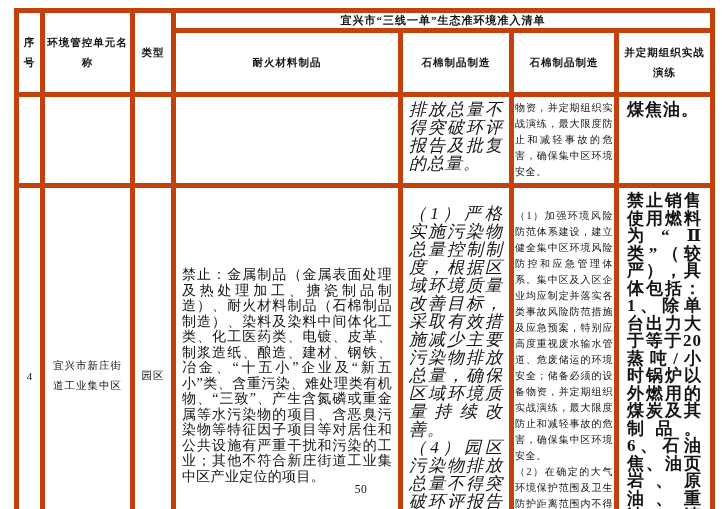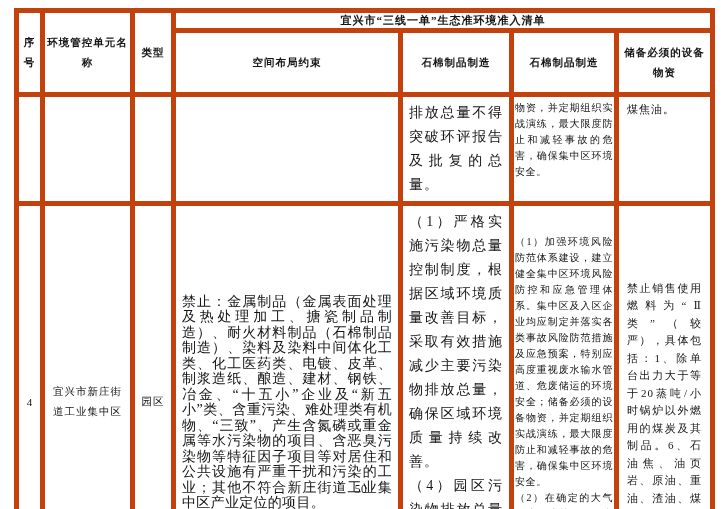--- a/index.html
+++ b/index.html
@@ -87,36 +87,38 @@
     white-space: pre-wrap;
     word-break: break-all;
   }
   .spatial-text {
     font-size: 14px;
     line-height: 15.5px;
     padding: 4px 6px;
     letter-spacing: 0.3px;
   }
   .pollutant-text {
-    font-size: 14px;
-    line-height: 24px;
+    font-size: 17px;
+    line-height: 18px;
     padding: 4px 6px;
     letter-spacing: 1px;
+    font-style: italic;
   }
   .risk-text {
     font-size: 10px;
     line-height: 16px;
     padding: 3px 1px;
     letter-spacing: 0.6px;
   }
   .resource-text {
-    font-size: 11px;
+    font-size: 17px;
     line-height: 17.5px;
     padding: 4px 8px;
     letter-spacing: 1px;
+    font-weight: bold;
   }
   .page-number {
     position: absolute;
     left: 0;
     right: 0;
     top: 483px;
     text-align: center;
     font-size: 11.5px;
     letter-spacing: 0.5px;
   }
@@ -139,24 +141,24 @@
 
     <tbody>
         <tr class="title-row">
       <th class="col-head" rowspan="2">序号</th>
       <th class="col-head" rowspan="2">环境管控单元名称</th>
       <th class="col-head" rowspan="2">类型</th>
       <th class="table-title" colspan="4">宜兴市“三线一单”生态准环境准入清单</th>
     </tr>
 
     <tr class="header-row">
-      <th class="col-head">空间布局约束</th>
+      <th class="col-head">耐火材料制品</th>
       <th class="col-head">石棉制品制造</th>
       <th class="col-head">石棉制品制造</th>
-      <th class="col-head">储备必须的设备物资</th>
+      <th class="col-head">并定期组织实战演练</th>
     </tr>
 
     <tr class="cont-row">
       <td class="serial-cell"></td>
       <td class="name-cell"></td>
       <td class="type-cell"></td>
       <td></td>
       <td>
         <div class="cell-text pollutant-text">排放总量不得突破环评报告及批复的总量。</div>
       </td>

